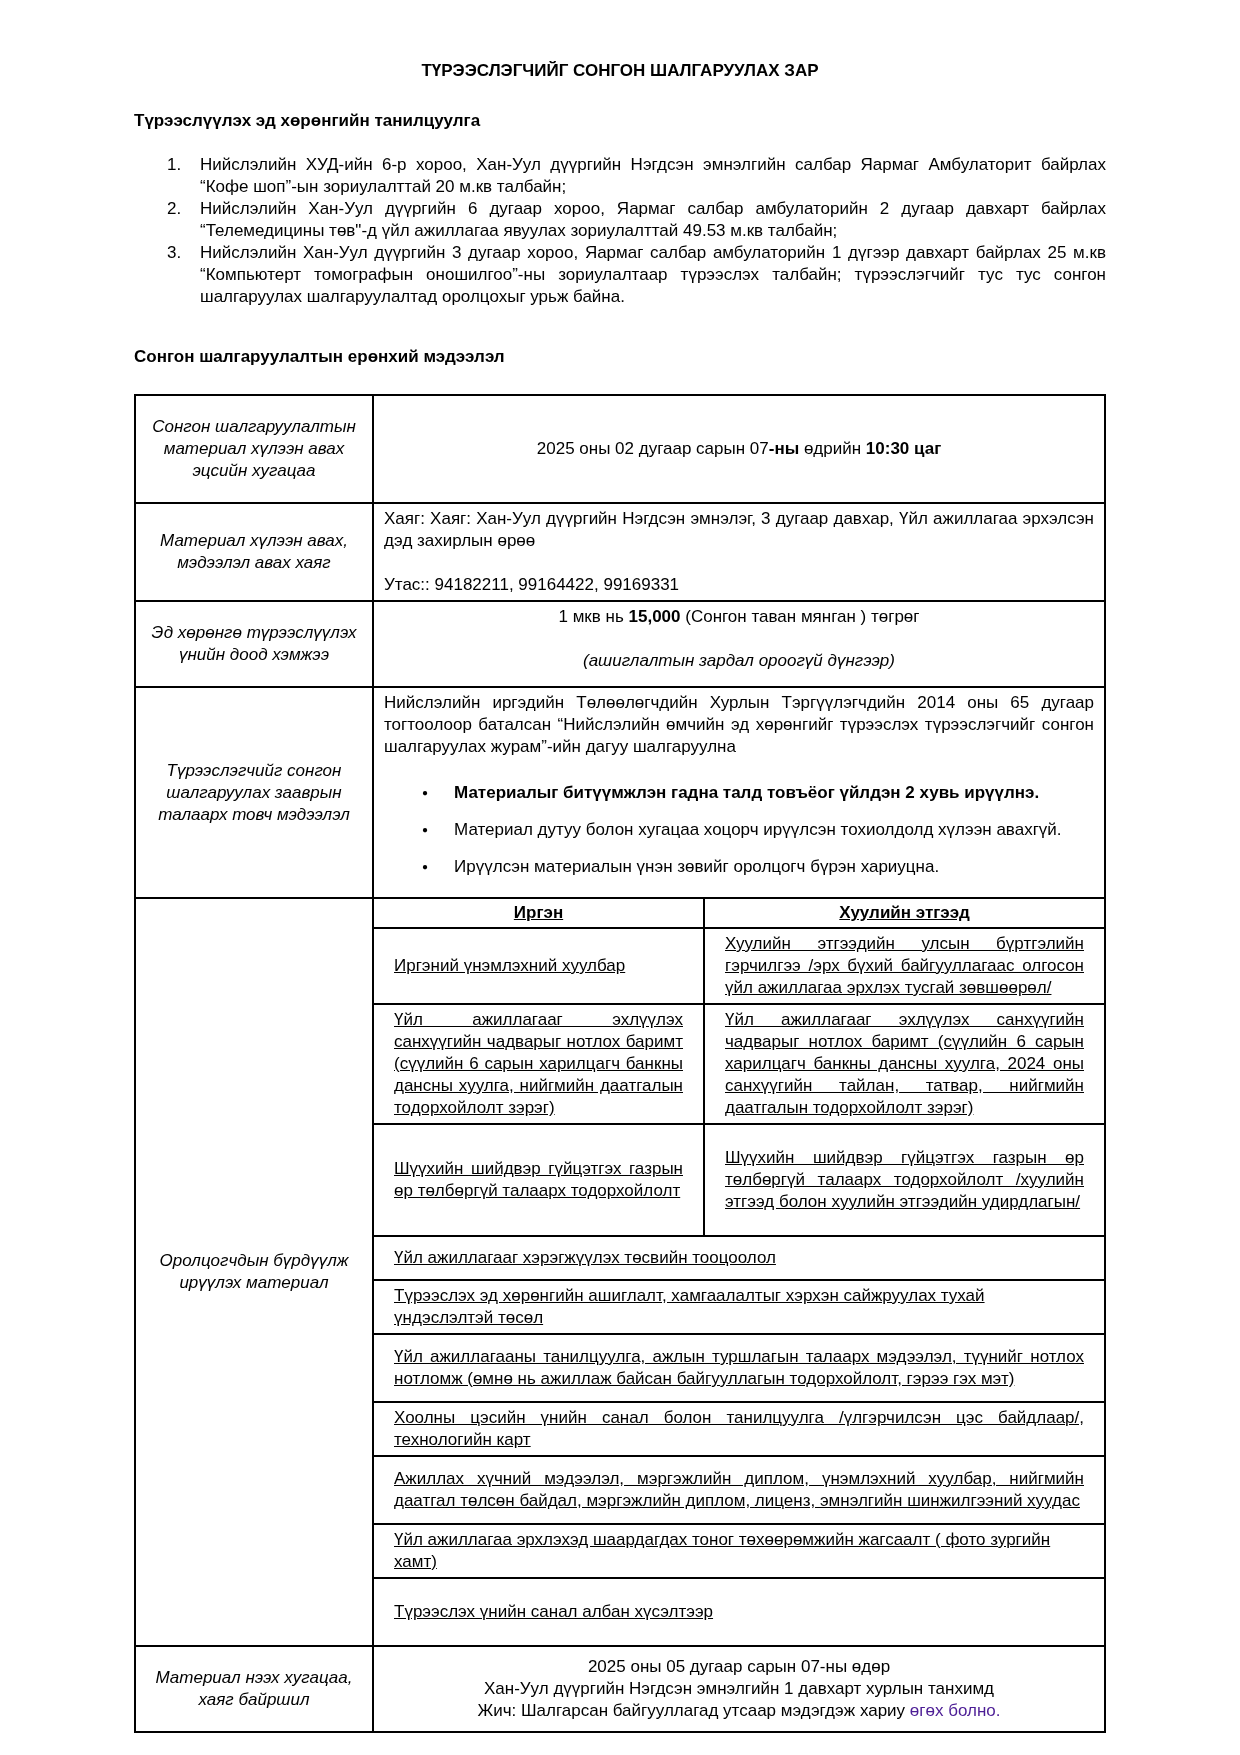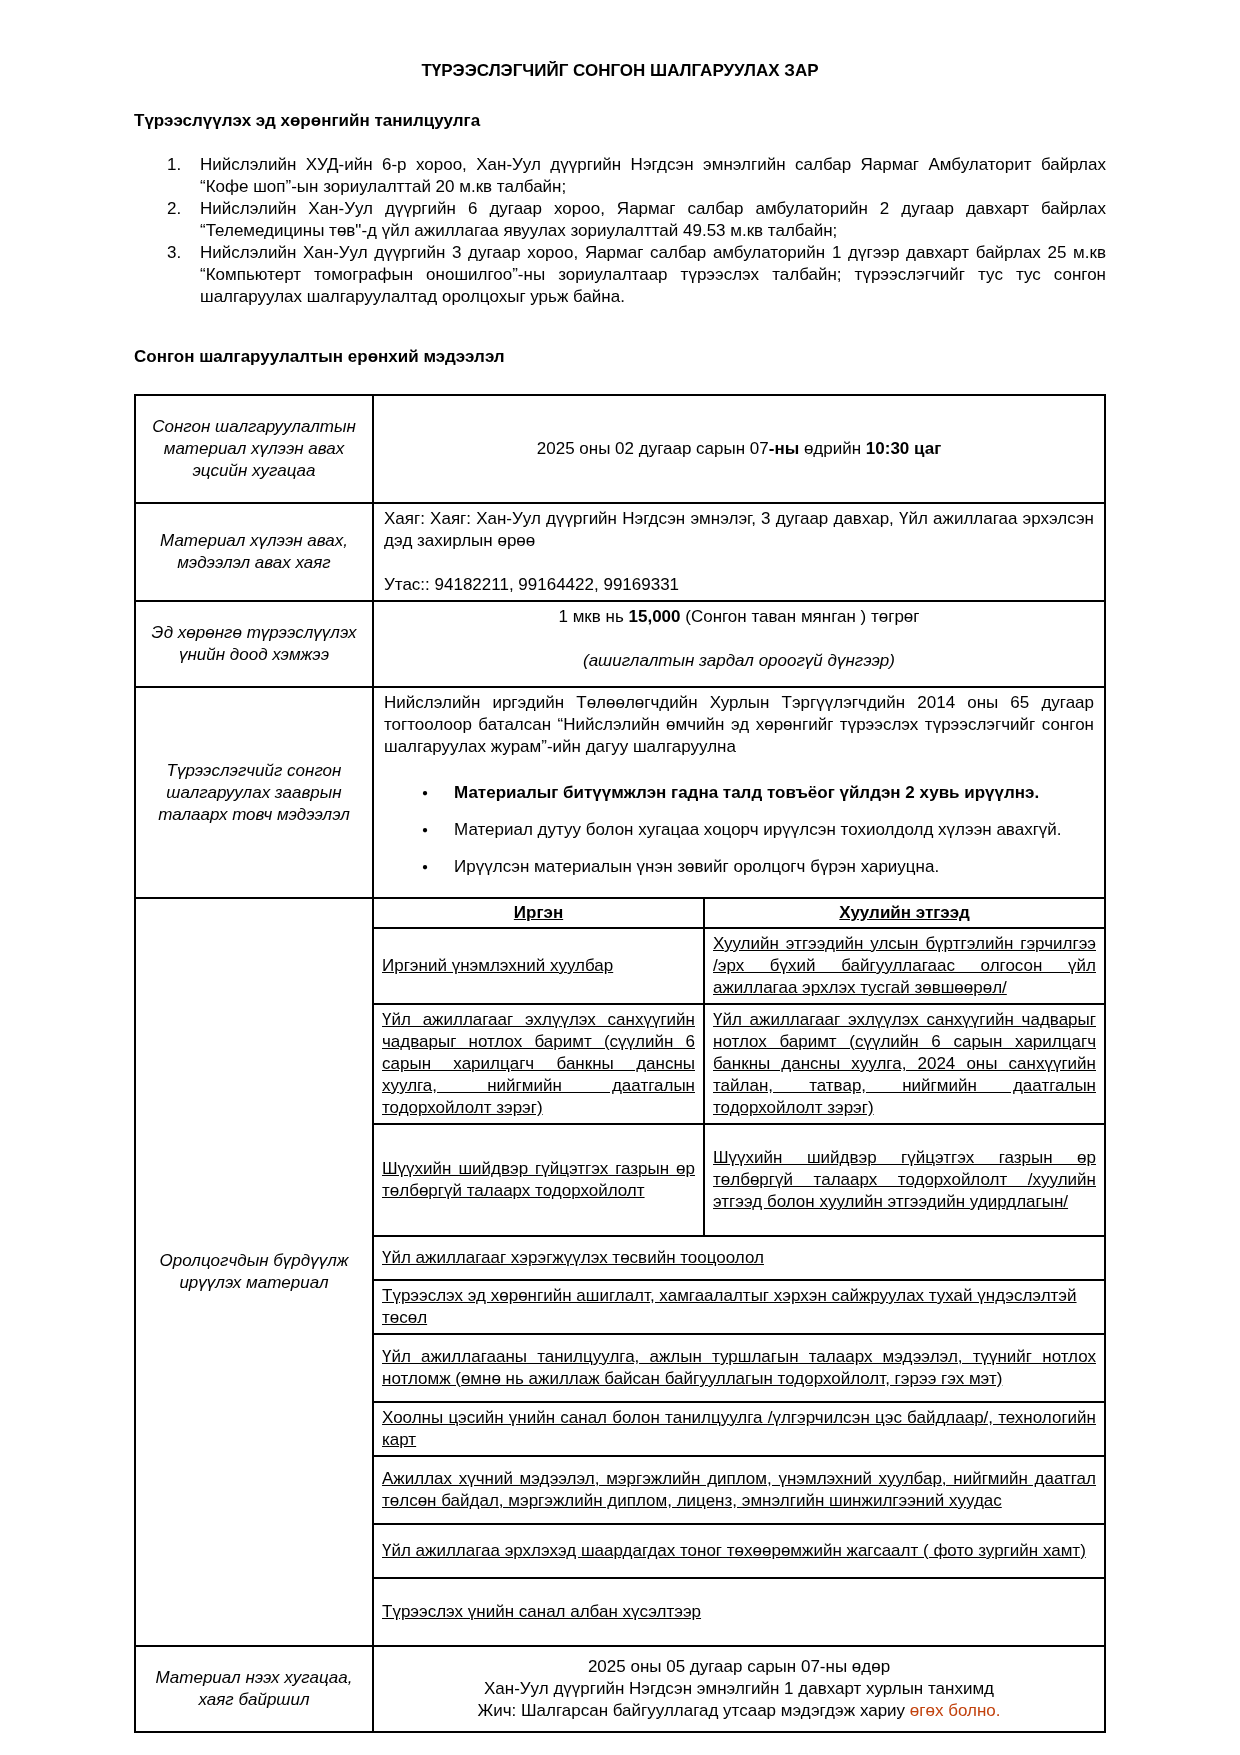--- a/index.html
+++ b/index.html
@@ -39,38 +39,38 @@
   .row-instr-value{height:188px;vertical-align:top !important;}
   .bullets{margin-top:24px;}
   .bullet-line{display:flex;align-items:flex-start;padding-left:38px;margin-bottom:15px;}
   .bullet-line .dot{flex:0 0 auto;font-size:10px;line-height:22px;margin-right:26px;}
   .bold{font-weight:bold;}
   
   td.materials-cell{padding:0;vertical-align:top;}
   table.req-table{width:100%;border-collapse:collapse;table-layout:fixed;text-decoration:underline;}
   table.req-table td{
     border-top:2px solid #000;border-left:2px solid #000;
-    padding:4px 8px;vertical-align:middle;
+    padding:4px 20px;vertical-align:middle;
   }
   table.req-table tr:first-child td{border-top:none;}
   table.req-table td:first-child{border-left:none;}
   table.req-table td.req-header{font-weight:bold;text-align:center;height:24px;padding:2px 4px;}
   .col-citizen{width:321px;}
   .h-p1{height:64px;}
   .h-p2{height:102px;}
   .h-p3{height:102px;}
   .h-f0{height:34px;}
   .h-f1{height:42px;}
   .h-f2{height:58px;}
   .h-f3{height:44px;}
   .h-f4{height:58px;}
   .h-f5{height:44px;}
   .h-f6{height:58px;}
   .row-open-value{height:58px;}
-  .gray{color:#c2410c;}
+  .gray{color:#4c1d95;}
 </style>
 </head>
 <body>
 
 <div class="page">
 
   <p class="doc-title">ТҮРЭЭСЛЭГЧИЙГ СОНГОН ШАЛГАРУУЛАХ ЗАР</p>
 
   <p class="sub-heading">Түрээслүүлэх эд хөрөнгийн танилцуулга</p>
 

